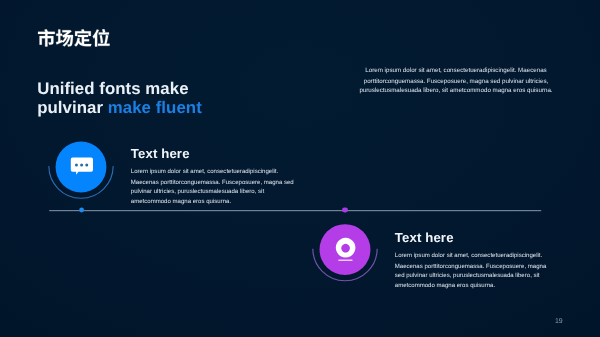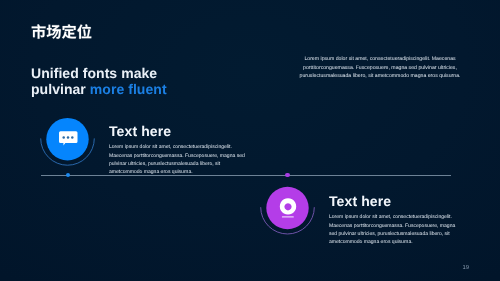--- a/index.html
+++ b/index.html
@@ -19,21 +19,21 @@
   .subtitle .hl{color:#1b7fe3;}
 
   .toppara{position:absolute;left:297px;top:55px;width:166px;font-size:5.18px;
            color:#dfe7f0;line-height:8.6px;text-align:center;}
 
   .hline{position:absolute;left:41px;top:174.8px;width:410px;height:1.1px;background:#6d8296;}
   .dot{position:absolute;width:4.4px;height:4.4px;border-radius:50%;}
   .dot.b{left:65.5px;top:173.1px;background:#1d8bf0;}
   .dot.p{left:285.3px;top:173.1px;background:#a83ce3;}
 
-  .heading{font-size:14px;font-weight:bold;color:#f2f6fb;letter-spacing:0.1px;}
+  .heading{font-size:11px;font-weight:bold;color:#f2f6fb;letter-spacing:0.1px;}
   .body{font-size:5.05px;color:#dfe7f0;line-height:8.3px;margin-top:4.3px;}
   .blk1{position:absolute;left:109px;top:123px;width:139px;}
   .blk2{position:absolute;left:329px;top:193px;width:127px;}
 
   .iconsvg{position:absolute;overflow:visible;}
   .pageno{position:absolute;left:462.5px;top:264.5px;font-size:5.8px;color:#8a9cb0;}
 </style>
 </head>
 <body>
 
@@ -45,21 +45,21 @@
       <path transform="translate(0,0)" d="M395 -824C412 -791 431 -750 446 -714H43V-596H434V-485H128V-14H249V-367H434V84H559V-367H759V-147C759 -135 753 -130 737 -130C721 -130 662 -130 612 -132C628 -100 647 -49 652 -14C730 -14 787 -16 830 -34C871 -53 884 -87 884 -145V-485H559V-596H961V-714H588C572 -754 539 -815 514 -861Z"></path>
       <path transform="translate(1000,0)" d="M421 -409C430 -418 471 -424 511 -424H520C488 -337 435 -262 366 -209L354 -263L261 -230V-497H360V-611H261V-836H149V-611H40V-497H149V-190C103 -175 61 -161 26 -151L65 -28C157 -64 272 -110 378 -154L374 -170C395 -156 417 -139 429 -128C517 -195 591 -298 632 -424H689C636 -231 538 -75 391 17C417 32 463 64 482 82C630 -27 738 -201 799 -424H833C818 -169 799 -65 776 -40C766 -27 756 -23 740 -23C722 -23 687 -24 648 -28C667 3 680 51 681 85C728 86 771 85 799 80C832 76 857 65 880 34C916 -10 936 -140 956 -485C958 -499 959 -536 959 -536H612C699 -594 792 -666 879 -746L794 -814L768 -804H374V-691H640C571 -633 503 -588 477 -571C439 -546 402 -525 372 -520C388 -491 413 -434 421 -409Z"></path>
       <path transform="translate(2000,0)" d="M202 -381C184 -208 135 -69 26 11C53 28 104 70 123 91C181 42 225 -23 257 -102C349 44 486 75 674 75H925C931 39 950 -19 968 -47C900 -45 734 -45 680 -45C638 -45 599 -47 562 -52V-196H837V-308H562V-428H776V-542H223V-428H437V-88C379 -117 333 -166 303 -246C312 -285 319 -326 324 -369ZM409 -827C421 -801 434 -772 443 -744H71V-492H189V-630H807V-492H930V-744H581C569 -780 548 -825 529 -860Z"></path>
       <path transform="translate(3000,0)" d="M421 -508C448 -374 473 -198 481 -94L599 -127C589 -229 560 -401 530 -533ZM553 -836C569 -788 590 -724 598 -681H363V-565H922V-681H613L718 -711C707 -753 686 -816 667 -864ZM326 -66V50H956V-66H785C821 -191 858 -366 883 -517L757 -537C744 -391 710 -197 676 -66ZM259 -846C208 -703 121 -560 30 -470C50 -441 83 -375 94 -345C116 -368 137 -393 158 -421V88H279V-609C315 -674 346 -743 372 -810Z"></path>
     </g>
   </svg>
 
   <div class="subtitle">
     <span>Unified fonts make</span><br>
     <span>pulvinar</span>
-    <span class="hl">more fluent</span>
+    <span class="hl">make fluent</span>
   </div>
 
   <div class="toppara">Lorem ipsum dolor sit amet, consectetueradipiscingelit. Maecenas porttitorconguemassa. Fusceposuere, magna sed pulvinar ultricies, puruslectusmalesuada libero, sit ametcommodo magna eros quisurna.</div>
 
   <div class="hline"></div>
   <div class="dot b"></div>
   <div class="dot p"></div>
 
   <svg class="iconsvg" style="left:36px;top:108px;" width="64" height="64" viewBox="36 108 64 64">
     <path d="M 40.7 138.4 A 26.8 26.8 0 0 0 94.3 138.4" fill="none" stroke="#2d6fb8" stroke-width="0.9"></path>

